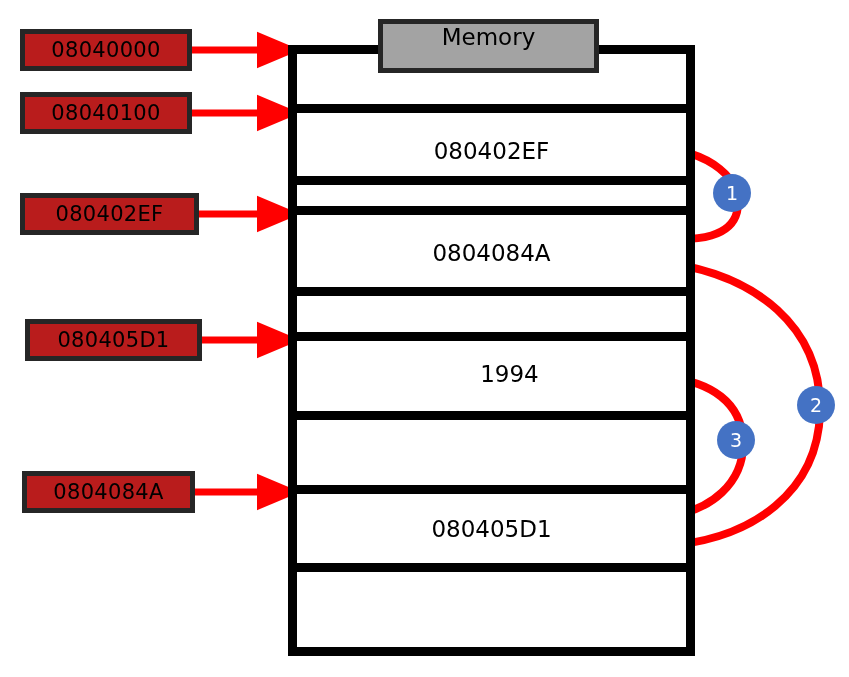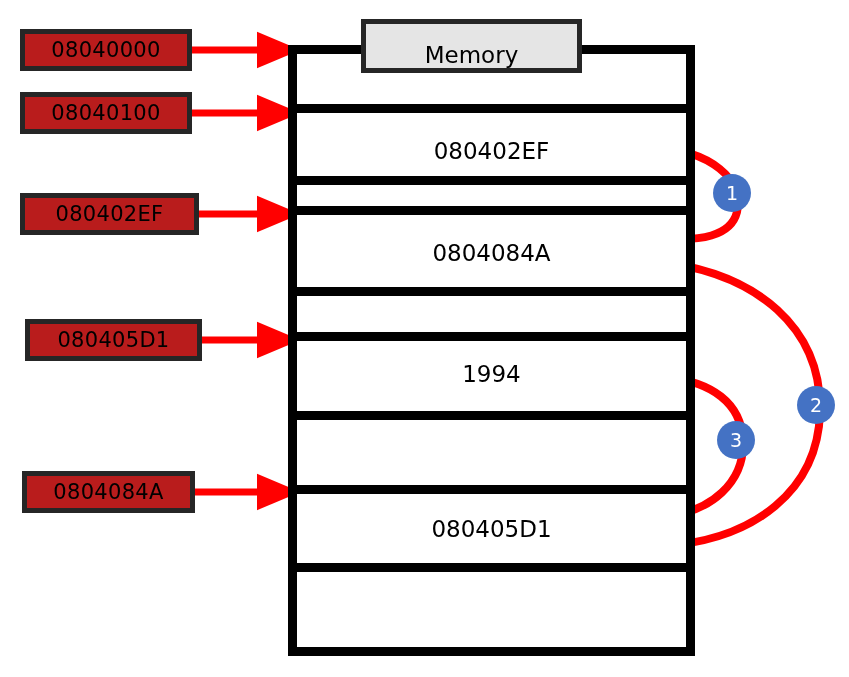--- a/index.html
+++ b/index.html
@@ -68,29 +68,29 @@
     width: 407px;
     text-align: center;
     font-size: 23px;
     color: #000000;
     white-space: nowrap;
   }
 
   
   #memory-title {
     position: absolute;
-    left: 361px;
+    left: 378px;
     top: 19px;
     width: 221px;
     height: 54px;
     box-sizing: border-box;
-    background: #e5e5e5;
+    background: #a3a3a3;
     border: 5px solid #262626;
     display: flex;
-    align-items: flex-end;
+    align-items: flex-start;
     justify-content: center;
     font-size: 23px;
     color: #000000;
     z-index: 5;
   }
 
   
   .step-badge {
     position: absolute;
     width: 38px;
@@ -155,21 +155,21 @@
   <div class="mem-divider" style="top:176px;"></div>
   <div class="mem-divider" style="top:206px;"></div>
   <div class="mem-divider" style="top:287px;"></div>
   <div class="mem-divider" style="top:332px;"></div>
   <div class="mem-divider" style="top:411px;"></div>
   <div class="mem-divider" style="top:485px;"></div>
   <div class="mem-divider" style="top:563px;"></div>
 
   <div class="mem-cell-text" style="top:138px;">080402EF</div>
   <div class="mem-cell-text" style="top:240px;">0804084A</div>
-  <div class="mem-cell-text" style="top:361px;">1994</div>
+  <div class="mem-cell-text" style="top:361px;margin-left:18px;">1994</div>
   <div class="mem-cell-text" style="top:516px;">080405D1</div>
 
   <div id="memory-title">
     <span>Memory</span>
   </div>
 
   <div class="addr-box" style="left:20px;  top:29px;  width:172px; height:42px;">
     <span>08040000</span>
   </div>
   <div class="addr-box" style="left:20px;  top:92px;  width:172px; height:42px;">

